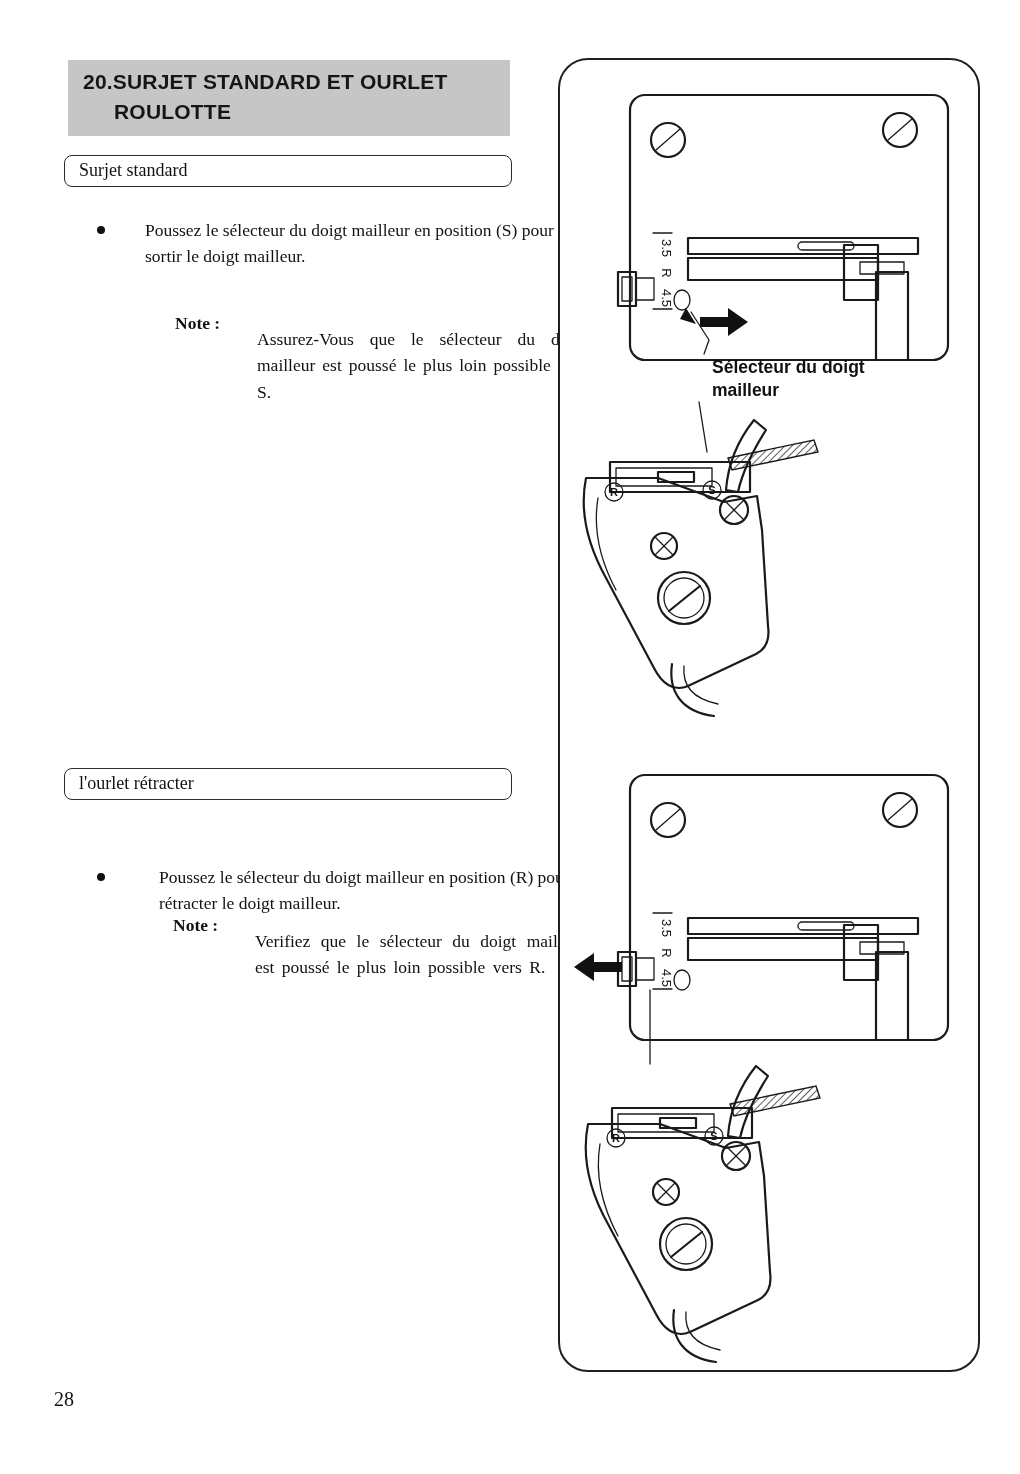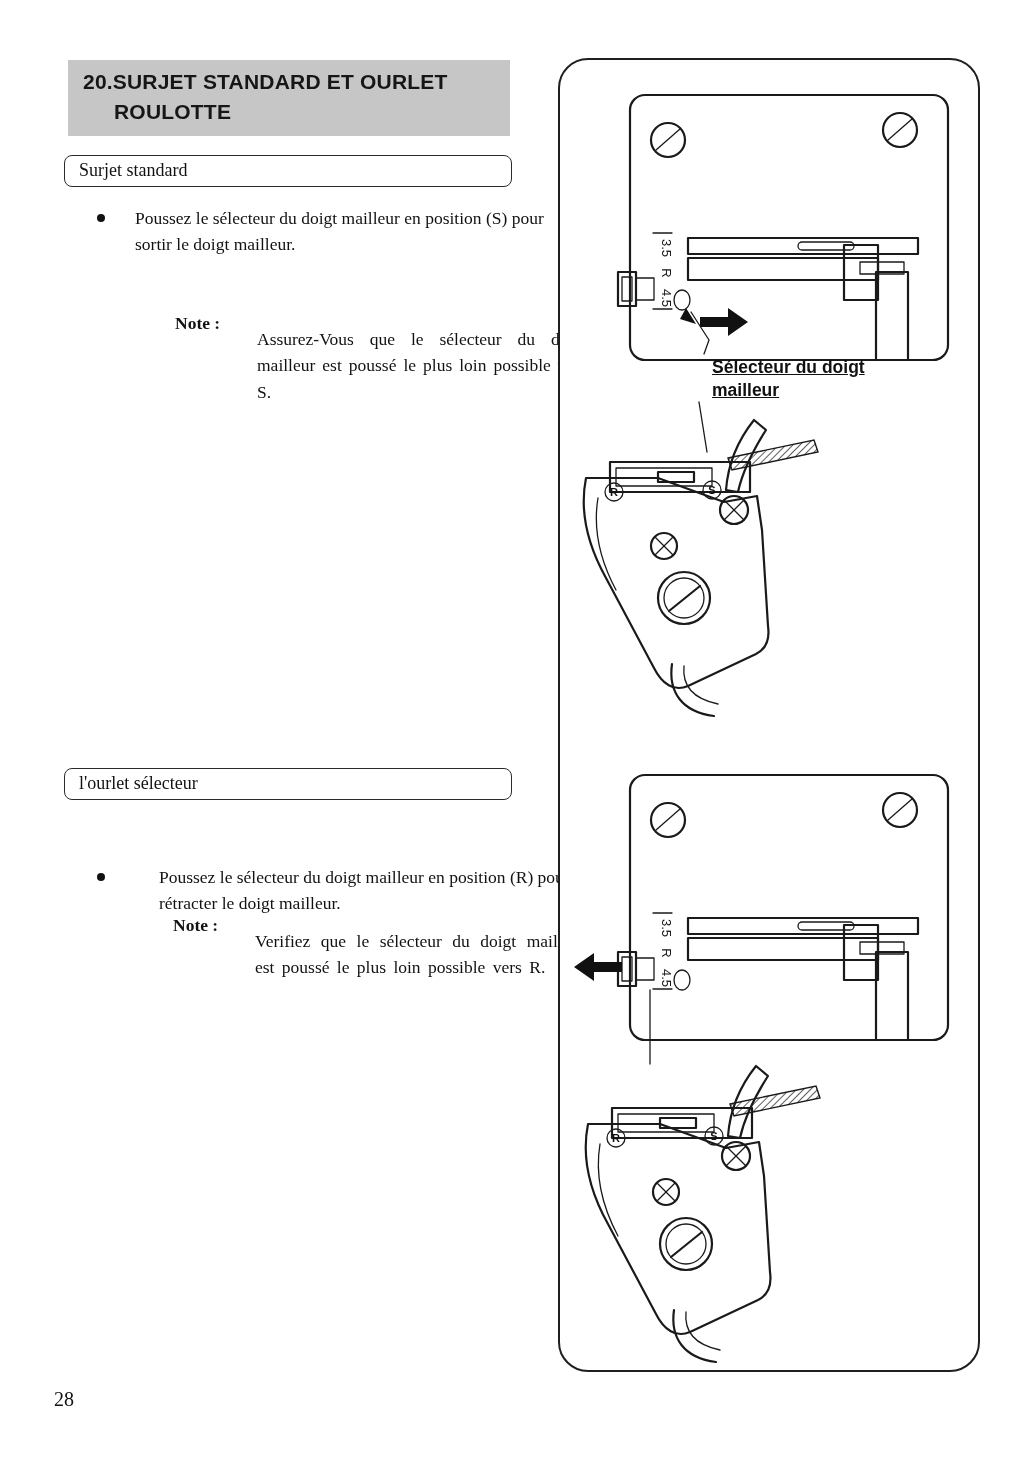--- a/index.html
+++ b/index.html
@@ -19,35 +19,35 @@
 
   .label-box {
     position:absolute; left:64px; width:448px; height:32px;
     border:1.6px solid #2b2b2b; border-radius:8px; background:#fff;
     font:18px/29px "Liberation Serif", serif; padding-left:14px; box-sizing:border-box;
   }
   #box1 { top:155px; }
   #box2 { top:768px; }
 
   .bullet-row { position:absolute; display:flex; }
-  #bullet1 { left:95px; top:205px; }
+  #bullet1 { left:95px; top:217px;gap:10px; }
   #bullet2 { left:95px; top:864px;gap:24px; }
   .dot { width:8px; height:8px; border-radius:50%; background:#111; margin:9px 0 0 2px; flex:0 0 auto; }
   .bullet-text { margin:0 0 0 30px; width:412px; font:17.5px/1.5 "Liberation Serif", serif; }
 
   .note-row { position:absolute; display:flex; }
   #note1 { left:135px; top:310px; }
   #note2 { left:133px; top:912px; }
   .note-label { font:700 17.5px/1.5 "Liberation Serif", serif; width:66px; flex:0 0 auto;margin-left:40px; }
   .note-text { margin:16px; width:330px; font:17.5px/1.5 "Liberation Serif", serif; text-align:justify; }
   .wide { word-spacing:3px; }
 
   .callout {
     position:absolute; left:712px; top:356px;
-    font:700 17.5px/1.3 "Liberation Sans", sans-serif; color:#111;text-decoration:underline;
+    font:700 17.5px/1.3 "Liberation Sans", sans-serif; color:#111;
   }
 
   .page-number { position:absolute; left:54px; top:1388px; font:20px "Liberation Serif", serif; }
 
   
   .panel {
     position:absolute; left:558px; top:58px; width:418px; height:1310px;
     border:2.5px solid #1f1f1f; border-radius:30px; background:#fff;
   }
   svg.diag { position:absolute; overflow:visible; }
@@ -78,21 +78,21 @@
   <div class="bullet-row" id="bullet1">
     <span class="dot"></span>
     <p class="bullet-text">Poussez le sélecteur du doigt mailleur en position (S) pour sortir le doigt mailleur.</p>
   </div>
 
   <div class="note-row" id="note1">
     <span class="note-label">Note :</span>
     <p class="note-text">Assurez-Vous que le sélecteur du doigt mailleur est poussé le plus loin possible vers S.</p>
   </div>
 
-  <div class="label-box" id="box2">l'ourlet sélecteur</div>
+  <div class="label-box" id="box2">l'ourlet rétracter</div>
 
   <div class="bullet-row" id="bullet2">
     <span class="dot"></span>
     <p class="bullet-text">Poussez le sélecteur du doigt mailleur en position (R) pour rétracter le doigt mailleur.</p>
   </div>
 
   <div class="note-row" id="note2">
     <span class="note-label">Note :</span>
     <p class="note-text wide">Verifiez que le sélecteur du doigt mailleur est poussé le plus loin possible vers R.</p>
   </div>

